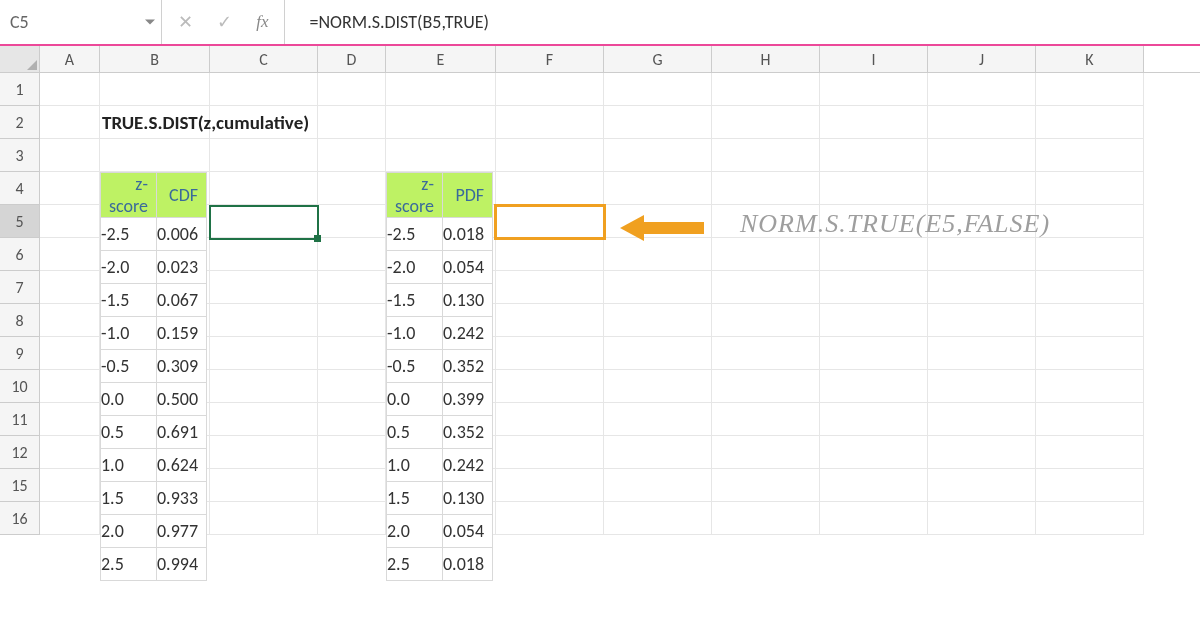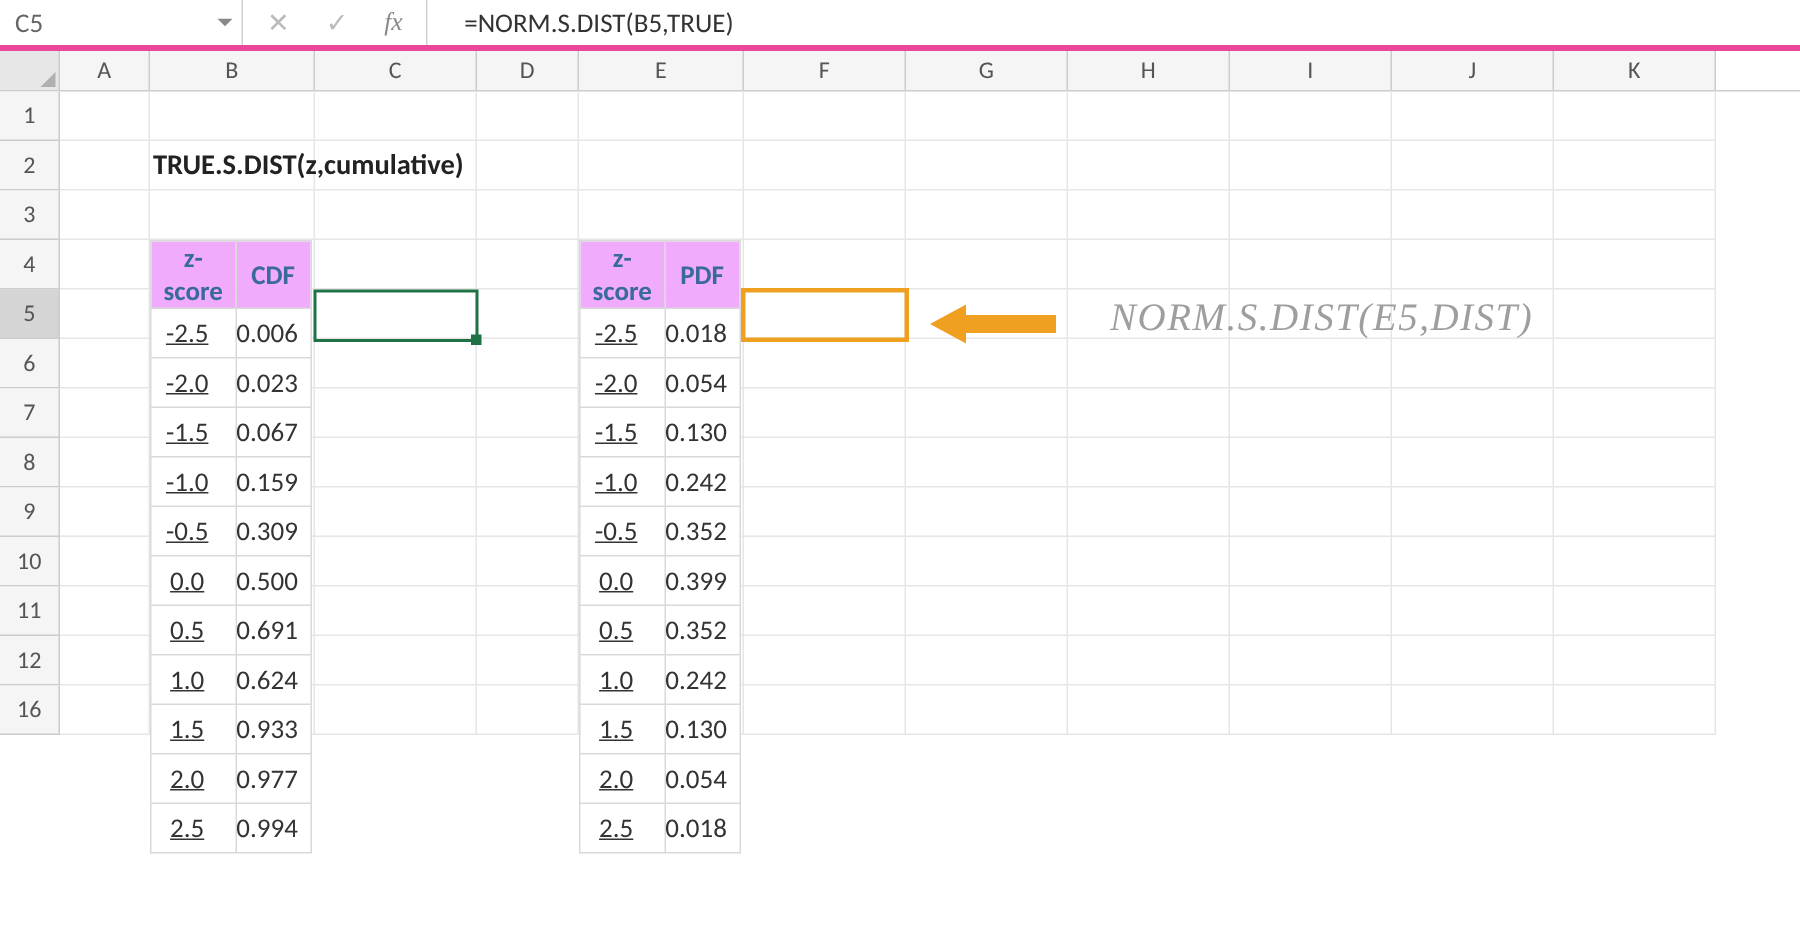--- a/index.html
+++ b/index.html
@@ -12,22 +12,22 @@
     width: 1200px;
     height: 630px;
     overflow: hidden;
     position: relative;
   }
 
   
   .formula-bar {
     display: flex;
     align-items: stretch;
-    height: 34px;
-    border-bottom: 4px solid #ec4899;
+    height: 46px;
+    border-bottom: 2px solid #ec4899;
     background: #fff;
   }
   .name-box {
     width: 162px;
     display: flex;
     align-items: center;
     padding: 0 10px;
     border-right: 1px solid #d0d0d0;
     position: relative;
     background: #fff;
@@ -156,27 +156,27 @@
   }
   .mini-table th, .mini-table td {
     border: 1px solid #d9d9d9;
     height: 33px;
     padding: 0 8px 0 0;
     width: 108px;
     text-align: right;
     background: #fff;
   }
   .mini-table th {
-    background: #f0abfc;
+    background: #bef264;
     color: #3a6a9b;
-    font-weight: bold;
-    text-align: center;
+    font-weight: normal;
+    text-align: right;
     padding-left: 8px;
   }
-  .mini-table td.z { text-align: center; text-decoration: underline; }
+  .mini-table td.z { text-align: left; }
 
   .t1 { top: 99px; left: 60px; }
   .t1 th:first-child, .t1 td:first-child { width: 110px; }
   .t2 { top: 99px; left: 346px; }
   .t2 th:first-child, .t2 td:first-child { width: 110px; }
 
   
   .sel-c5 {
     position: absolute;
     top: 132px;
@@ -434,20 +434,34 @@
         <div class="cell col-D" style="width: 68px;"></div>
         <div class="cell col-E" style="width: 110px;"></div>
         <div class="cell col-F" style="width: 108px;"></div>
         <div class="cell col-G" style="width: 108px;"></div>
         <div class="cell col-H" style="width: 108px;"></div>
         <div class="cell col-I" style="width: 108px;"></div>
         <div class="cell col-J" style="width: 108px;"></div>
         <div class="cell col-K" style="width: 108px;"></div>
       </div>
       <div class="row">
+        <div class="row-h">15</div>
+        <div class="cell col-A" style="width: 60px;"></div>
+        <div class="cell col-B" style="width: 110px;"></div>
+        <div class="cell col-C" style="width: 108px;"></div>
+        <div class="cell col-D" style="width: 68px;"></div>
+        <div class="cell col-E" style="width: 110px;"></div>
+        <div class="cell col-F" style="width: 108px;"></div>
+        <div class="cell col-G" style="width: 108px;"></div>
+        <div class="cell col-H" style="width: 108px;"></div>
+        <div class="cell col-I" style="width: 108px;"></div>
+        <div class="cell col-J" style="width: 108px;"></div>
+        <div class="cell col-K" style="width: 108px;"></div>
+      </div>
+      <div class="row">
         <div class="row-h">16</div>
         <div class="cell col-A" style="width: 60px;"></div>
         <div class="cell col-B" style="width: 110px;"></div>
         <div class="cell col-C" style="width: 108px;"></div>
         <div class="cell col-D" style="width: 68px;"></div>
         <div class="cell col-E" style="width: 110px;"></div>
         <div class="cell col-F" style="width: 108px;"></div>
         <div class="cell col-G" style="width: 108px;"></div>
         <div class="cell col-H" style="width: 108px;"></div>
         <div class="cell col-I" style="width: 108px;"></div>
@@ -569,15 +583,15 @@
         </tbody>
     </table>
 
     <div class="sel-c5"></div>
     <div class="sel-f5"></div>
 
     <div class="arrow">
       <div class="head"></div>
         <div class="shaft"></div>
     </div>
-    <div class="annot">NORM.S.DIST(E5,DIST)</div>
+    <div class="annot">NORM.S.TRUE(E5,FALSE)</div>
   </div>
 </div>
 
 </body></html>

